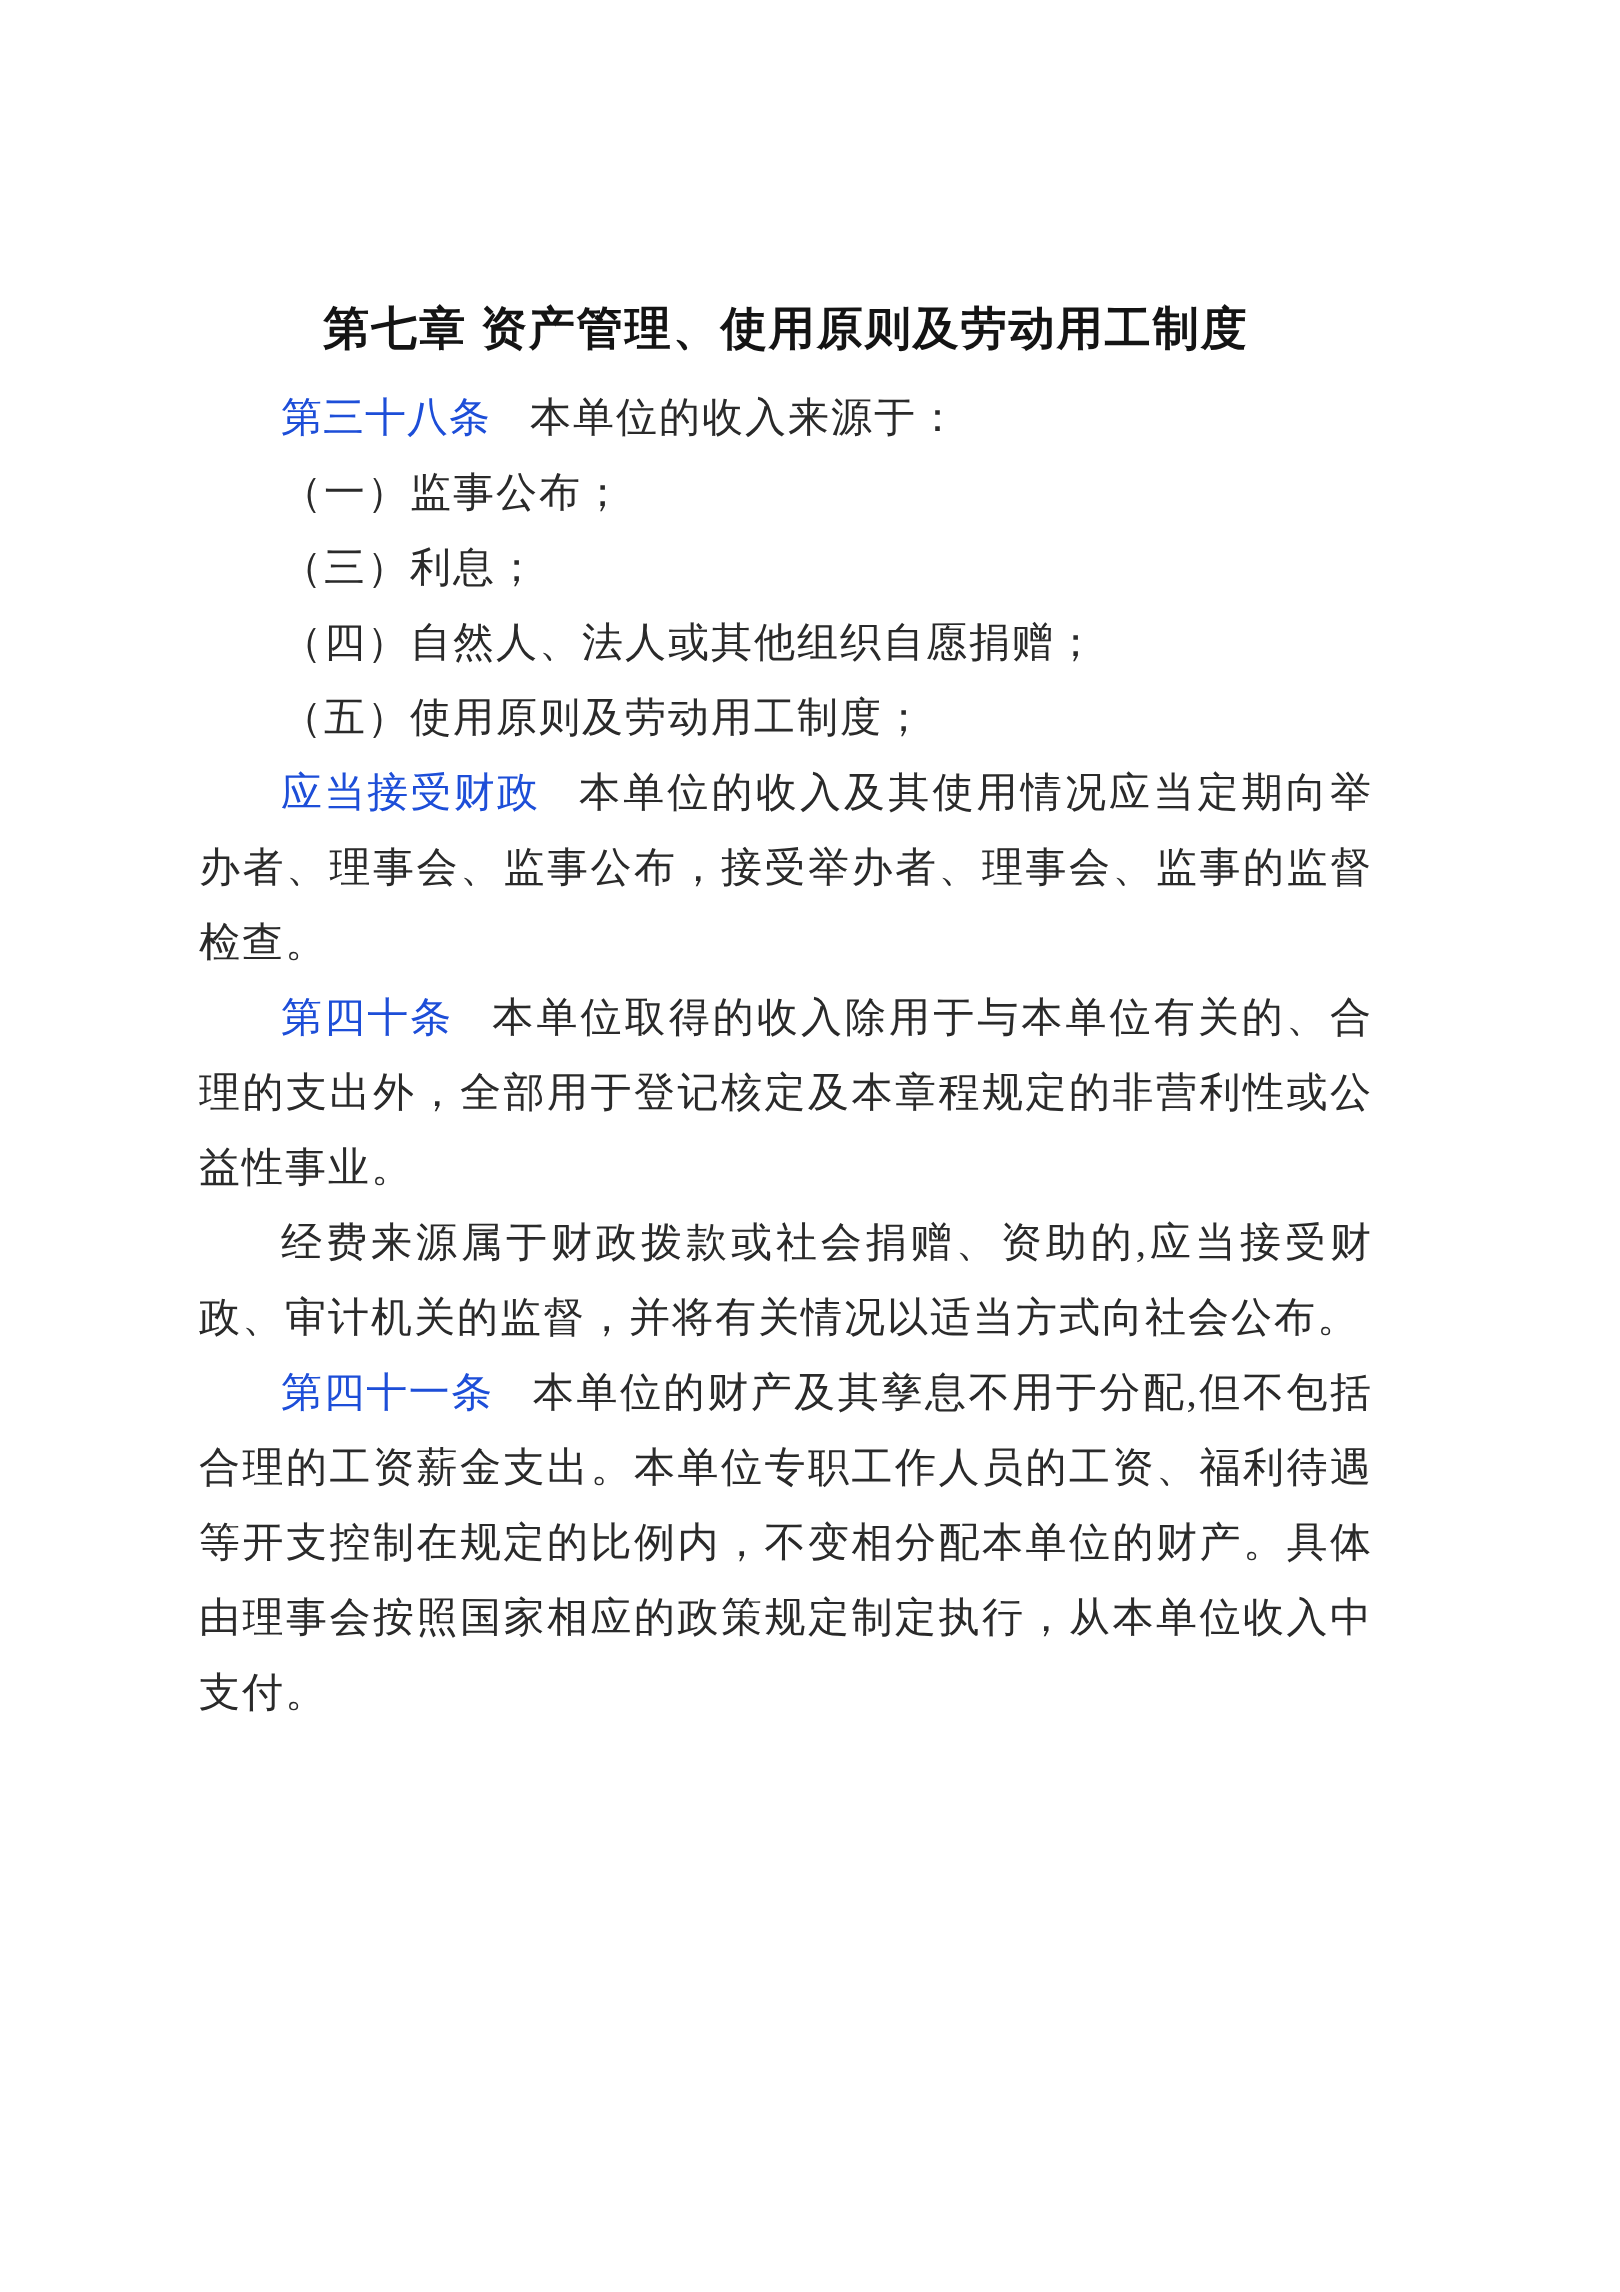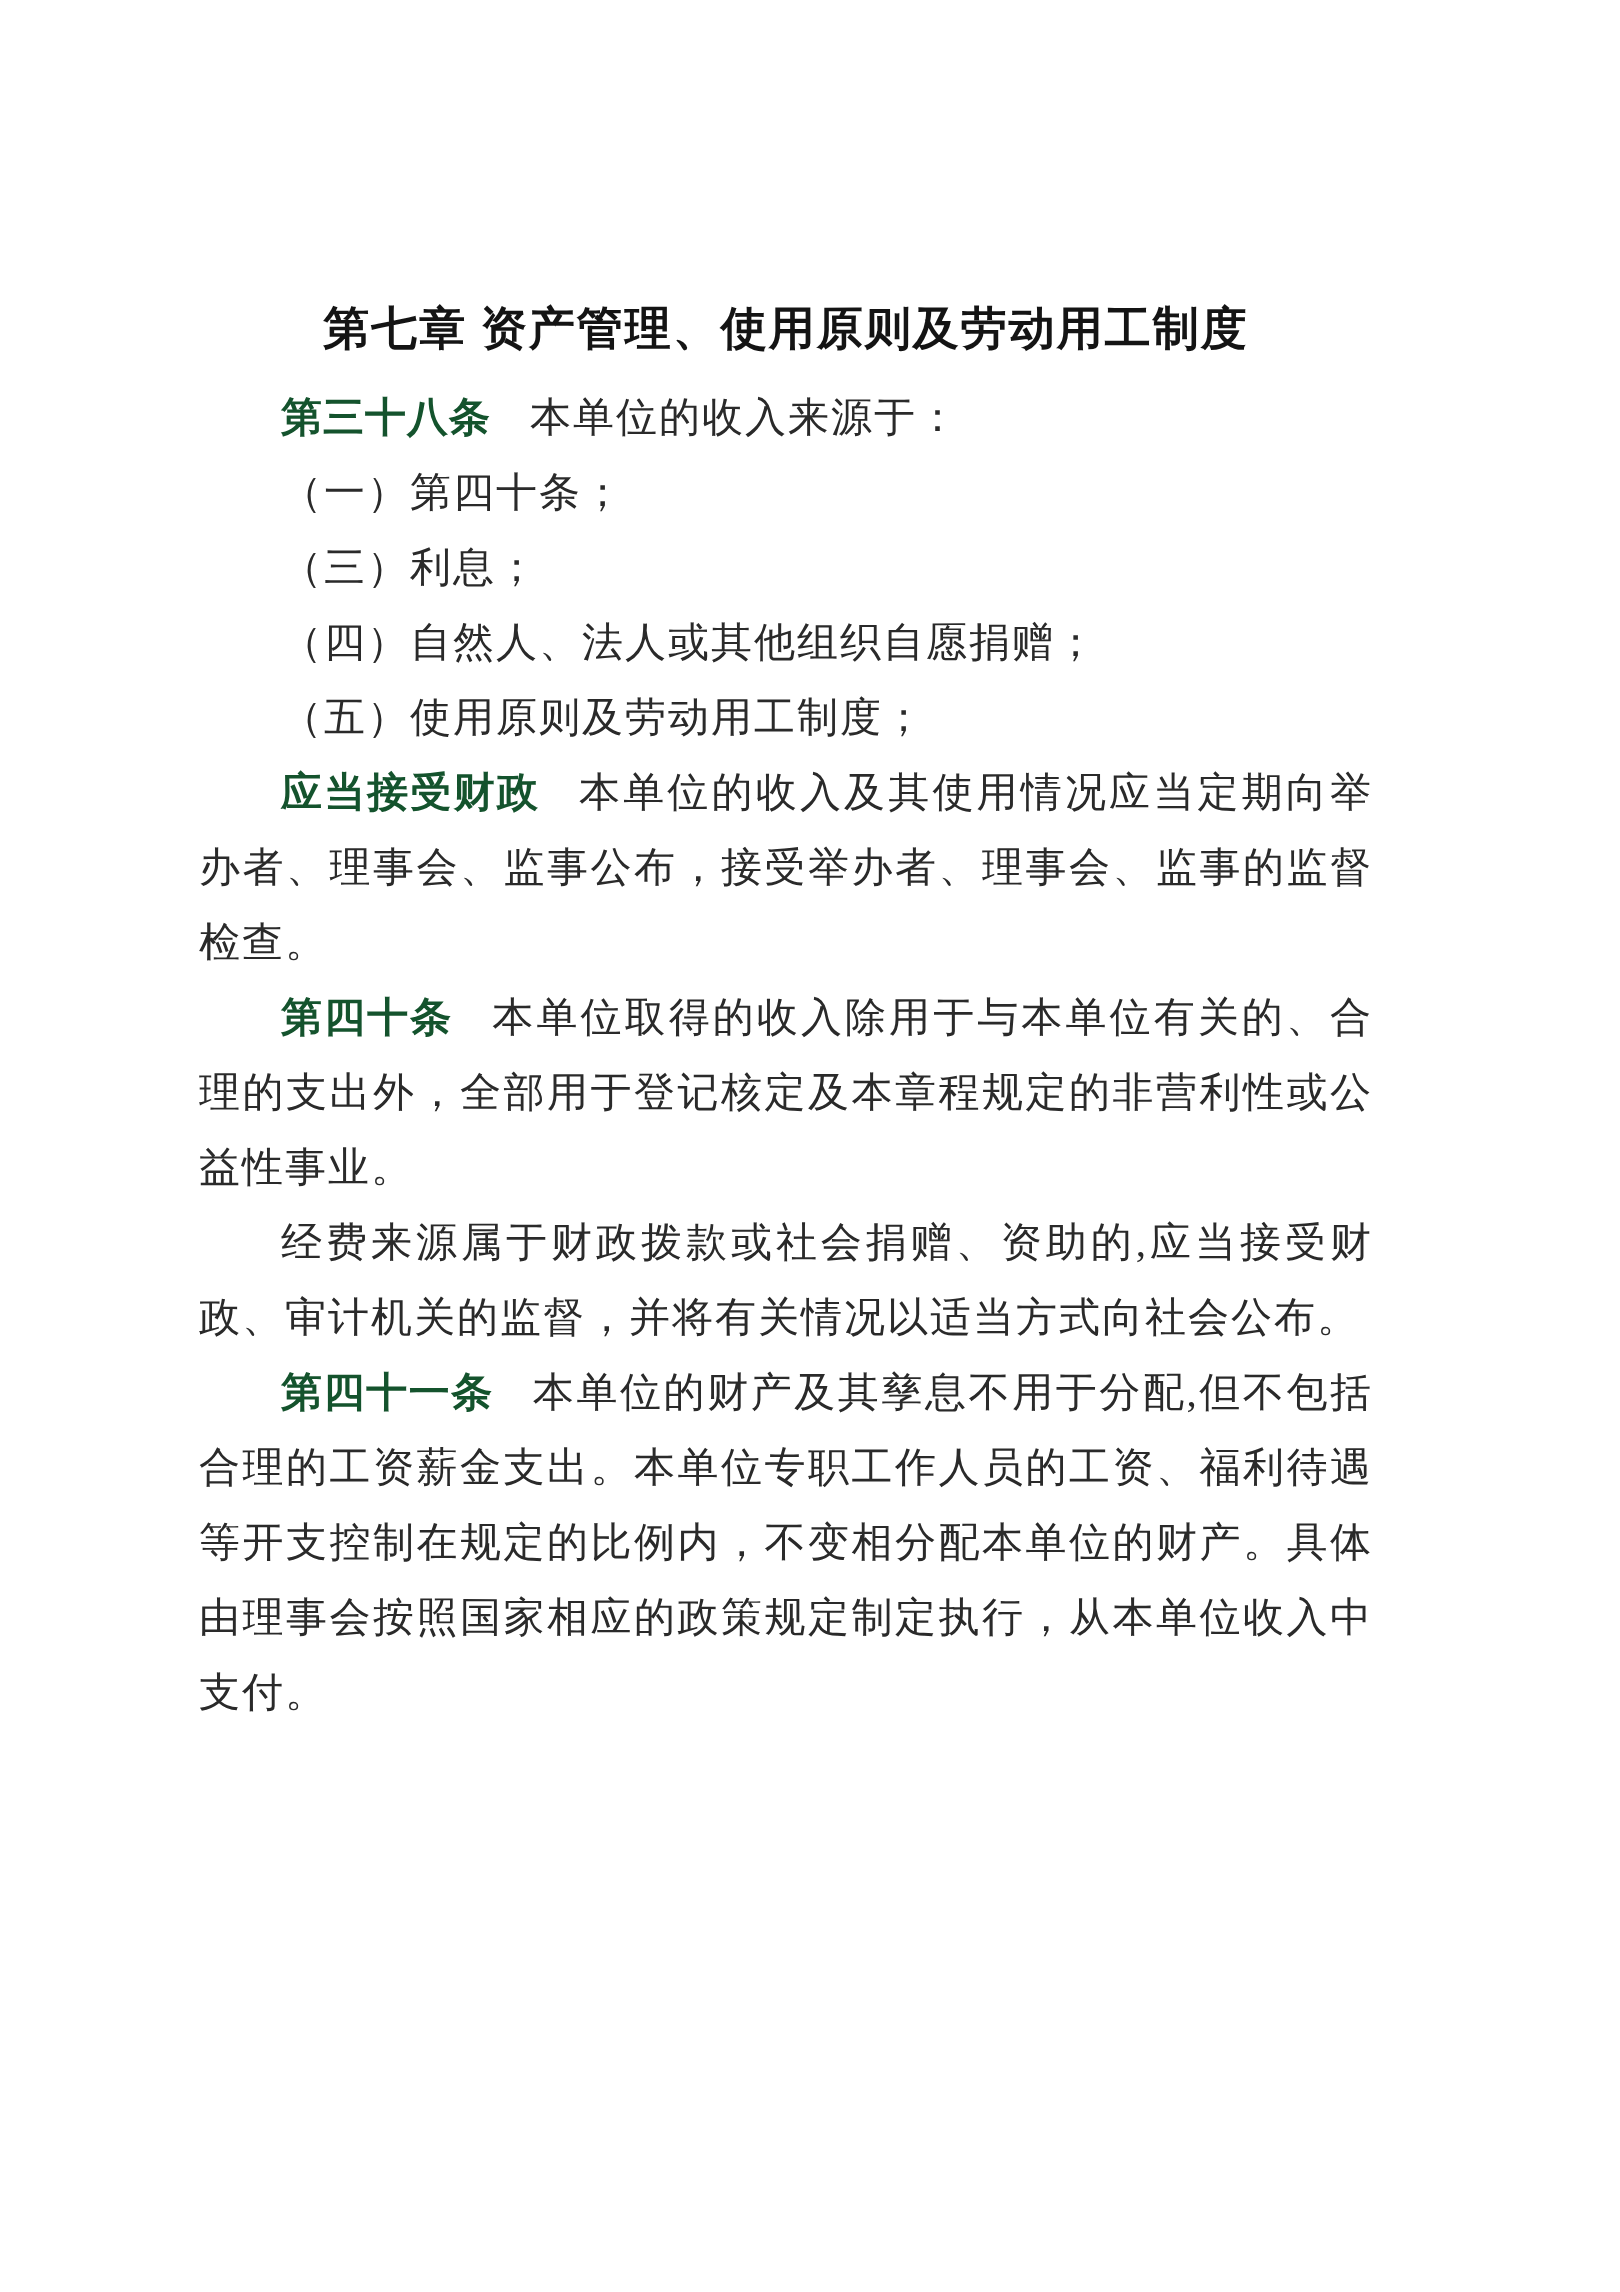--- a/index.html
+++ b/index.html
@@ -29,34 +29,34 @@
     margin: 0;
     font-size: 41px;
     line-height: 75px;
     letter-spacing: 2px;
     text-align: justify;
     text-indent: 2em;
     color: #2a2a2a;
     font-weight: 400;
   }
   .lead {
-    font-weight: 700;
-    color: #14532d;
+    font-weight: 400;
+    color: #1d4ed8;
     margin-right: 0.95em;
     letter-spacing: 1px;
   }
 </style>
 </head>
 <body>
 
 <div class="page">
   <h1 class="doc-title">第七章 资产管理、使用原则及劳动用工制度</h1>
   <div id="paragraphs">
       <p class="para"><span class="lead">第三十八条</span><span>本单位的收入来源于：</span></p>
-      <p class="para"><span>（一）第四十条；</span></p>
+      <p class="para"><span>（一）监事公布；</span></p>
       <p class="para"><span>（三）利息；</span></p>
       <p class="para"><span>（四）自然人、法人或其他组织自愿捐赠；</span></p>
       <p class="para"><span>（五）使用原则及劳动用工制度；</span></p>
       <p class="para"><span class="lead">应当接受财政</span><span>本单位的收入及其使用情况应当定期向举办者、理事会、监事公布，接受举办者、理事会、监事的监督检查。</span></p>
       <p class="para"><span class="lead">第四十条</span><span>本单位取得的收入除用于与本单位有关的、合理的支出外，全部用于登记核定及本章程规定的非营利性或公益性事业。</span></p>
       <p class="para"><span>经费来源属于财政拨款或社会捐赠、资助的,应当接受财政、审计机关的监督，并将有关情况以适当方式向社会公布。</span></p>
       <p class="para"><span class="lead">第四十一条</span><span>本单位的财产及其孳息不用于分配,但不包括合理的工资薪金支出。本单位专职工作人员的工资、福利待遇等开支控制在规定的比例内，不变相分配本单位的财产。具体由理事会按照国家相应的政策规定制定执行，从本单位收入中支付。</span></p>
     </div>
 </div>
 

